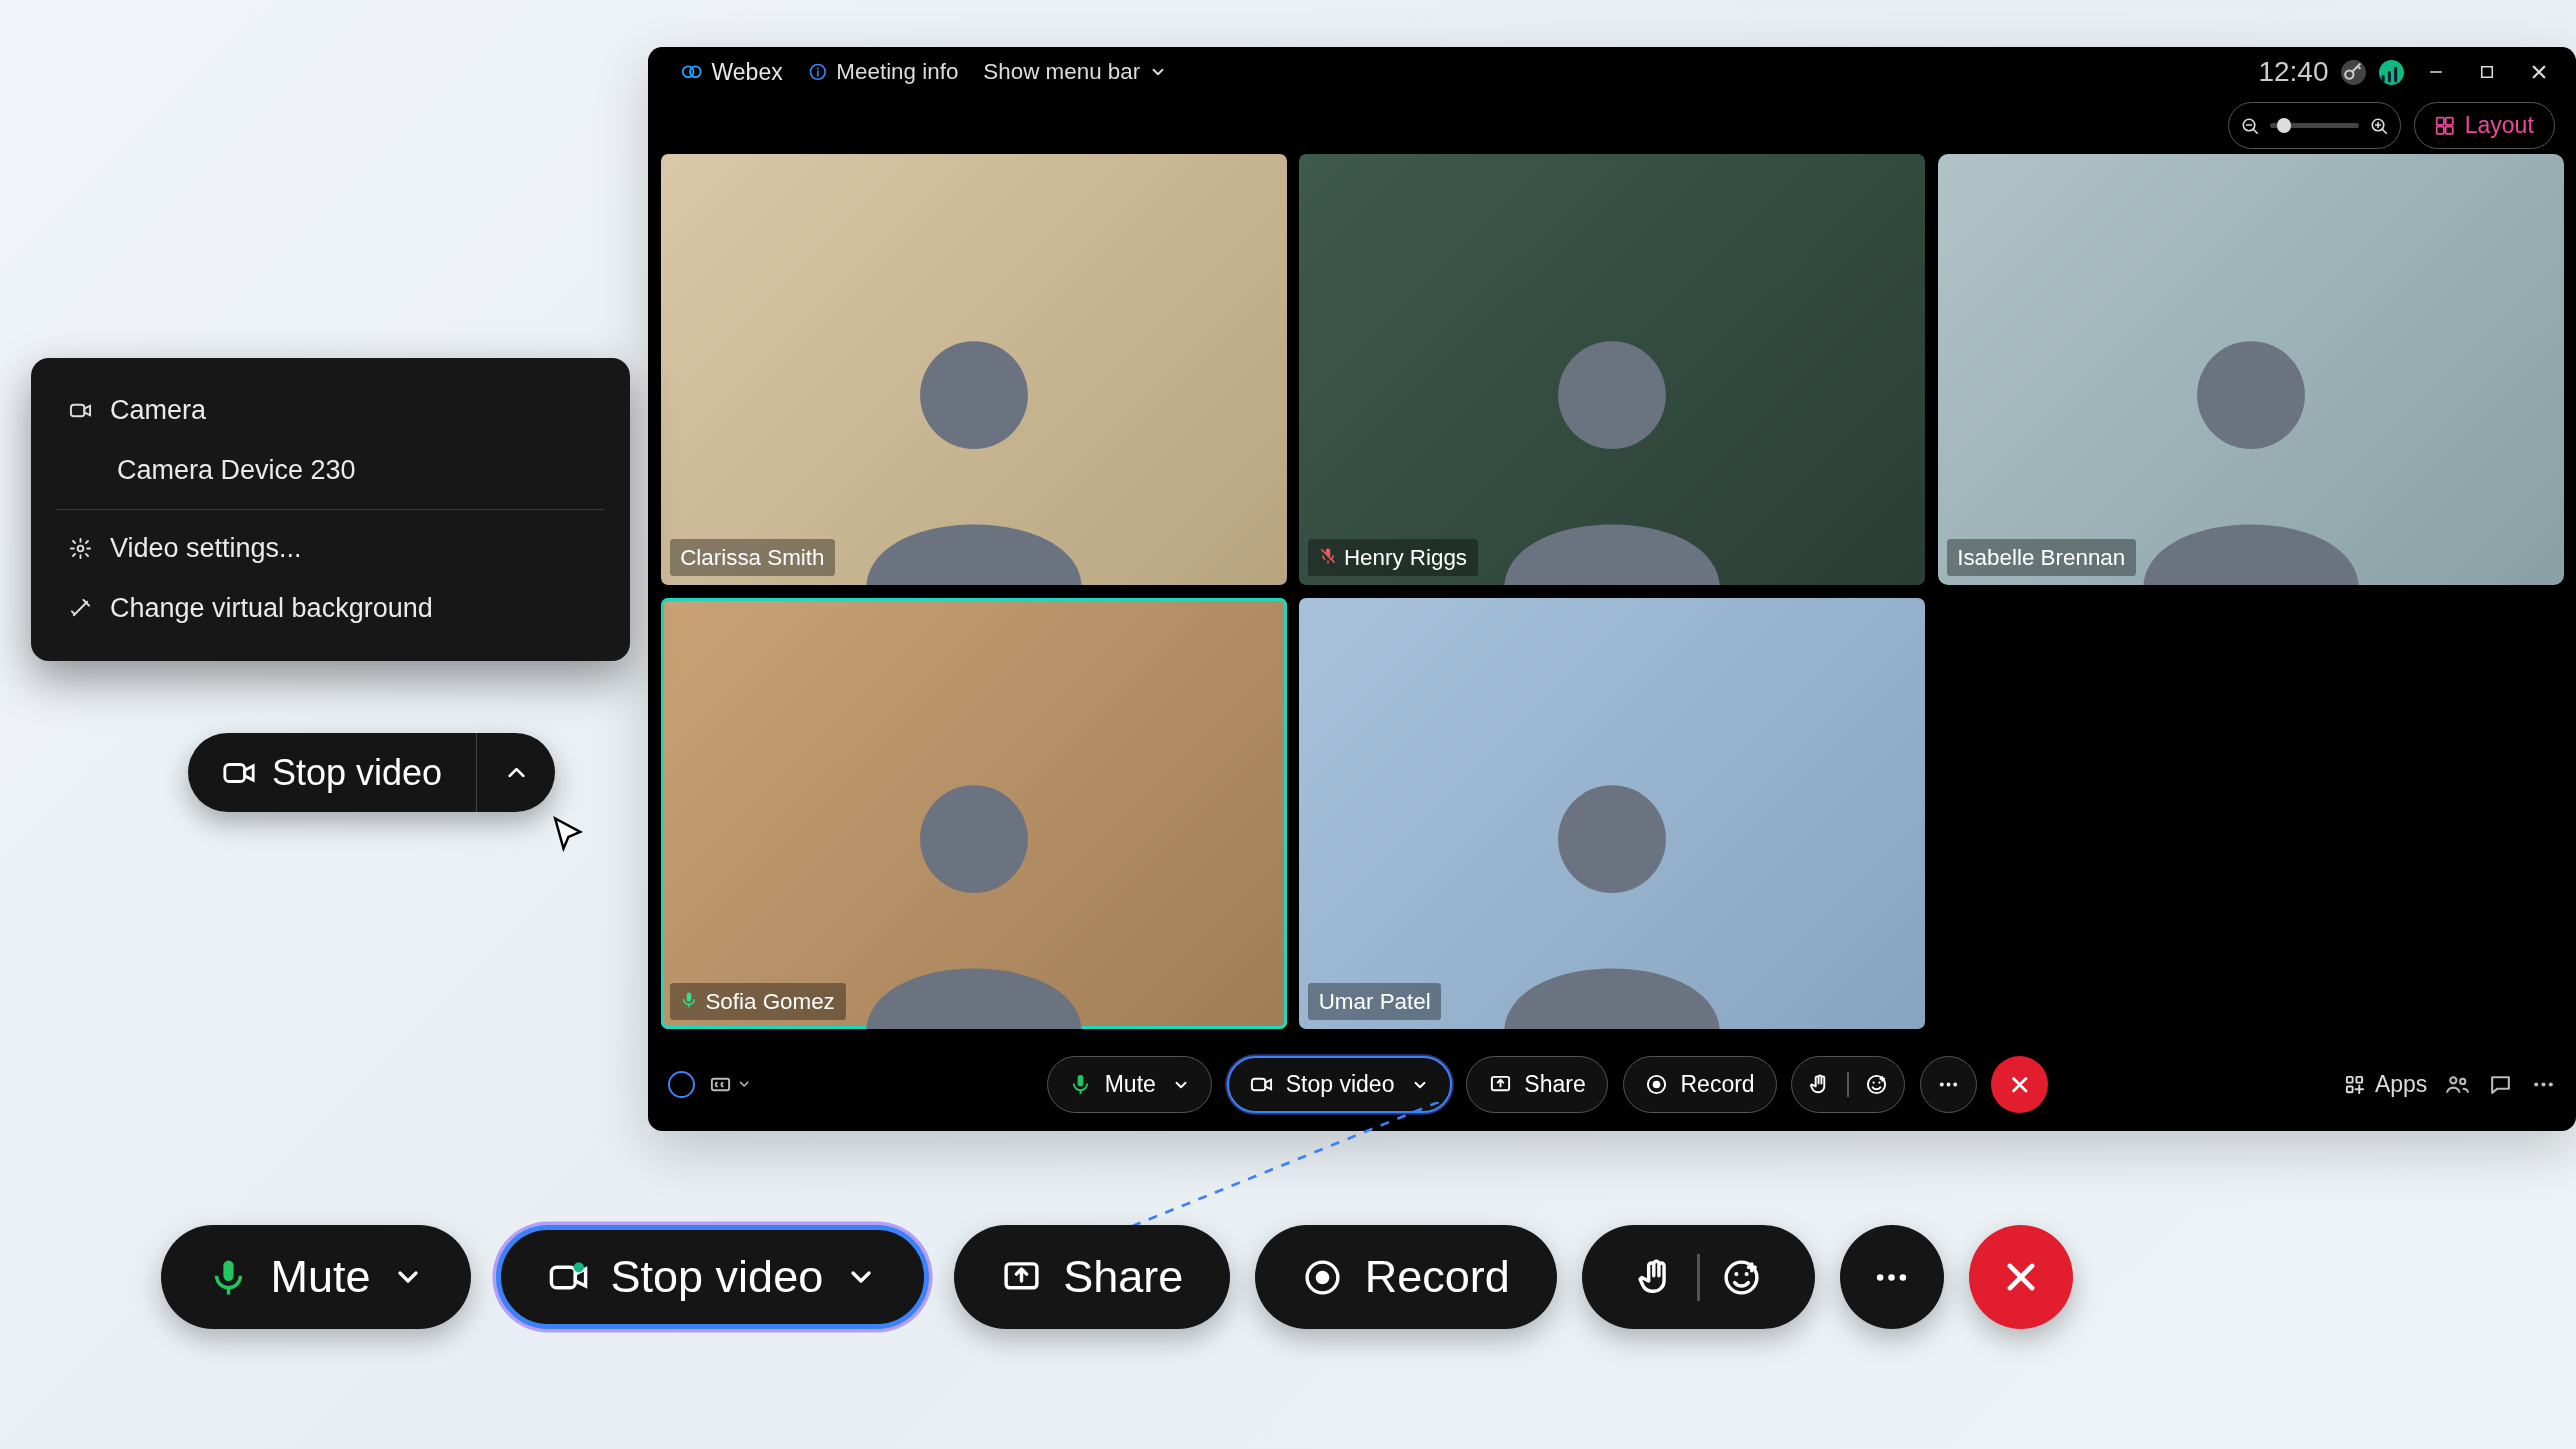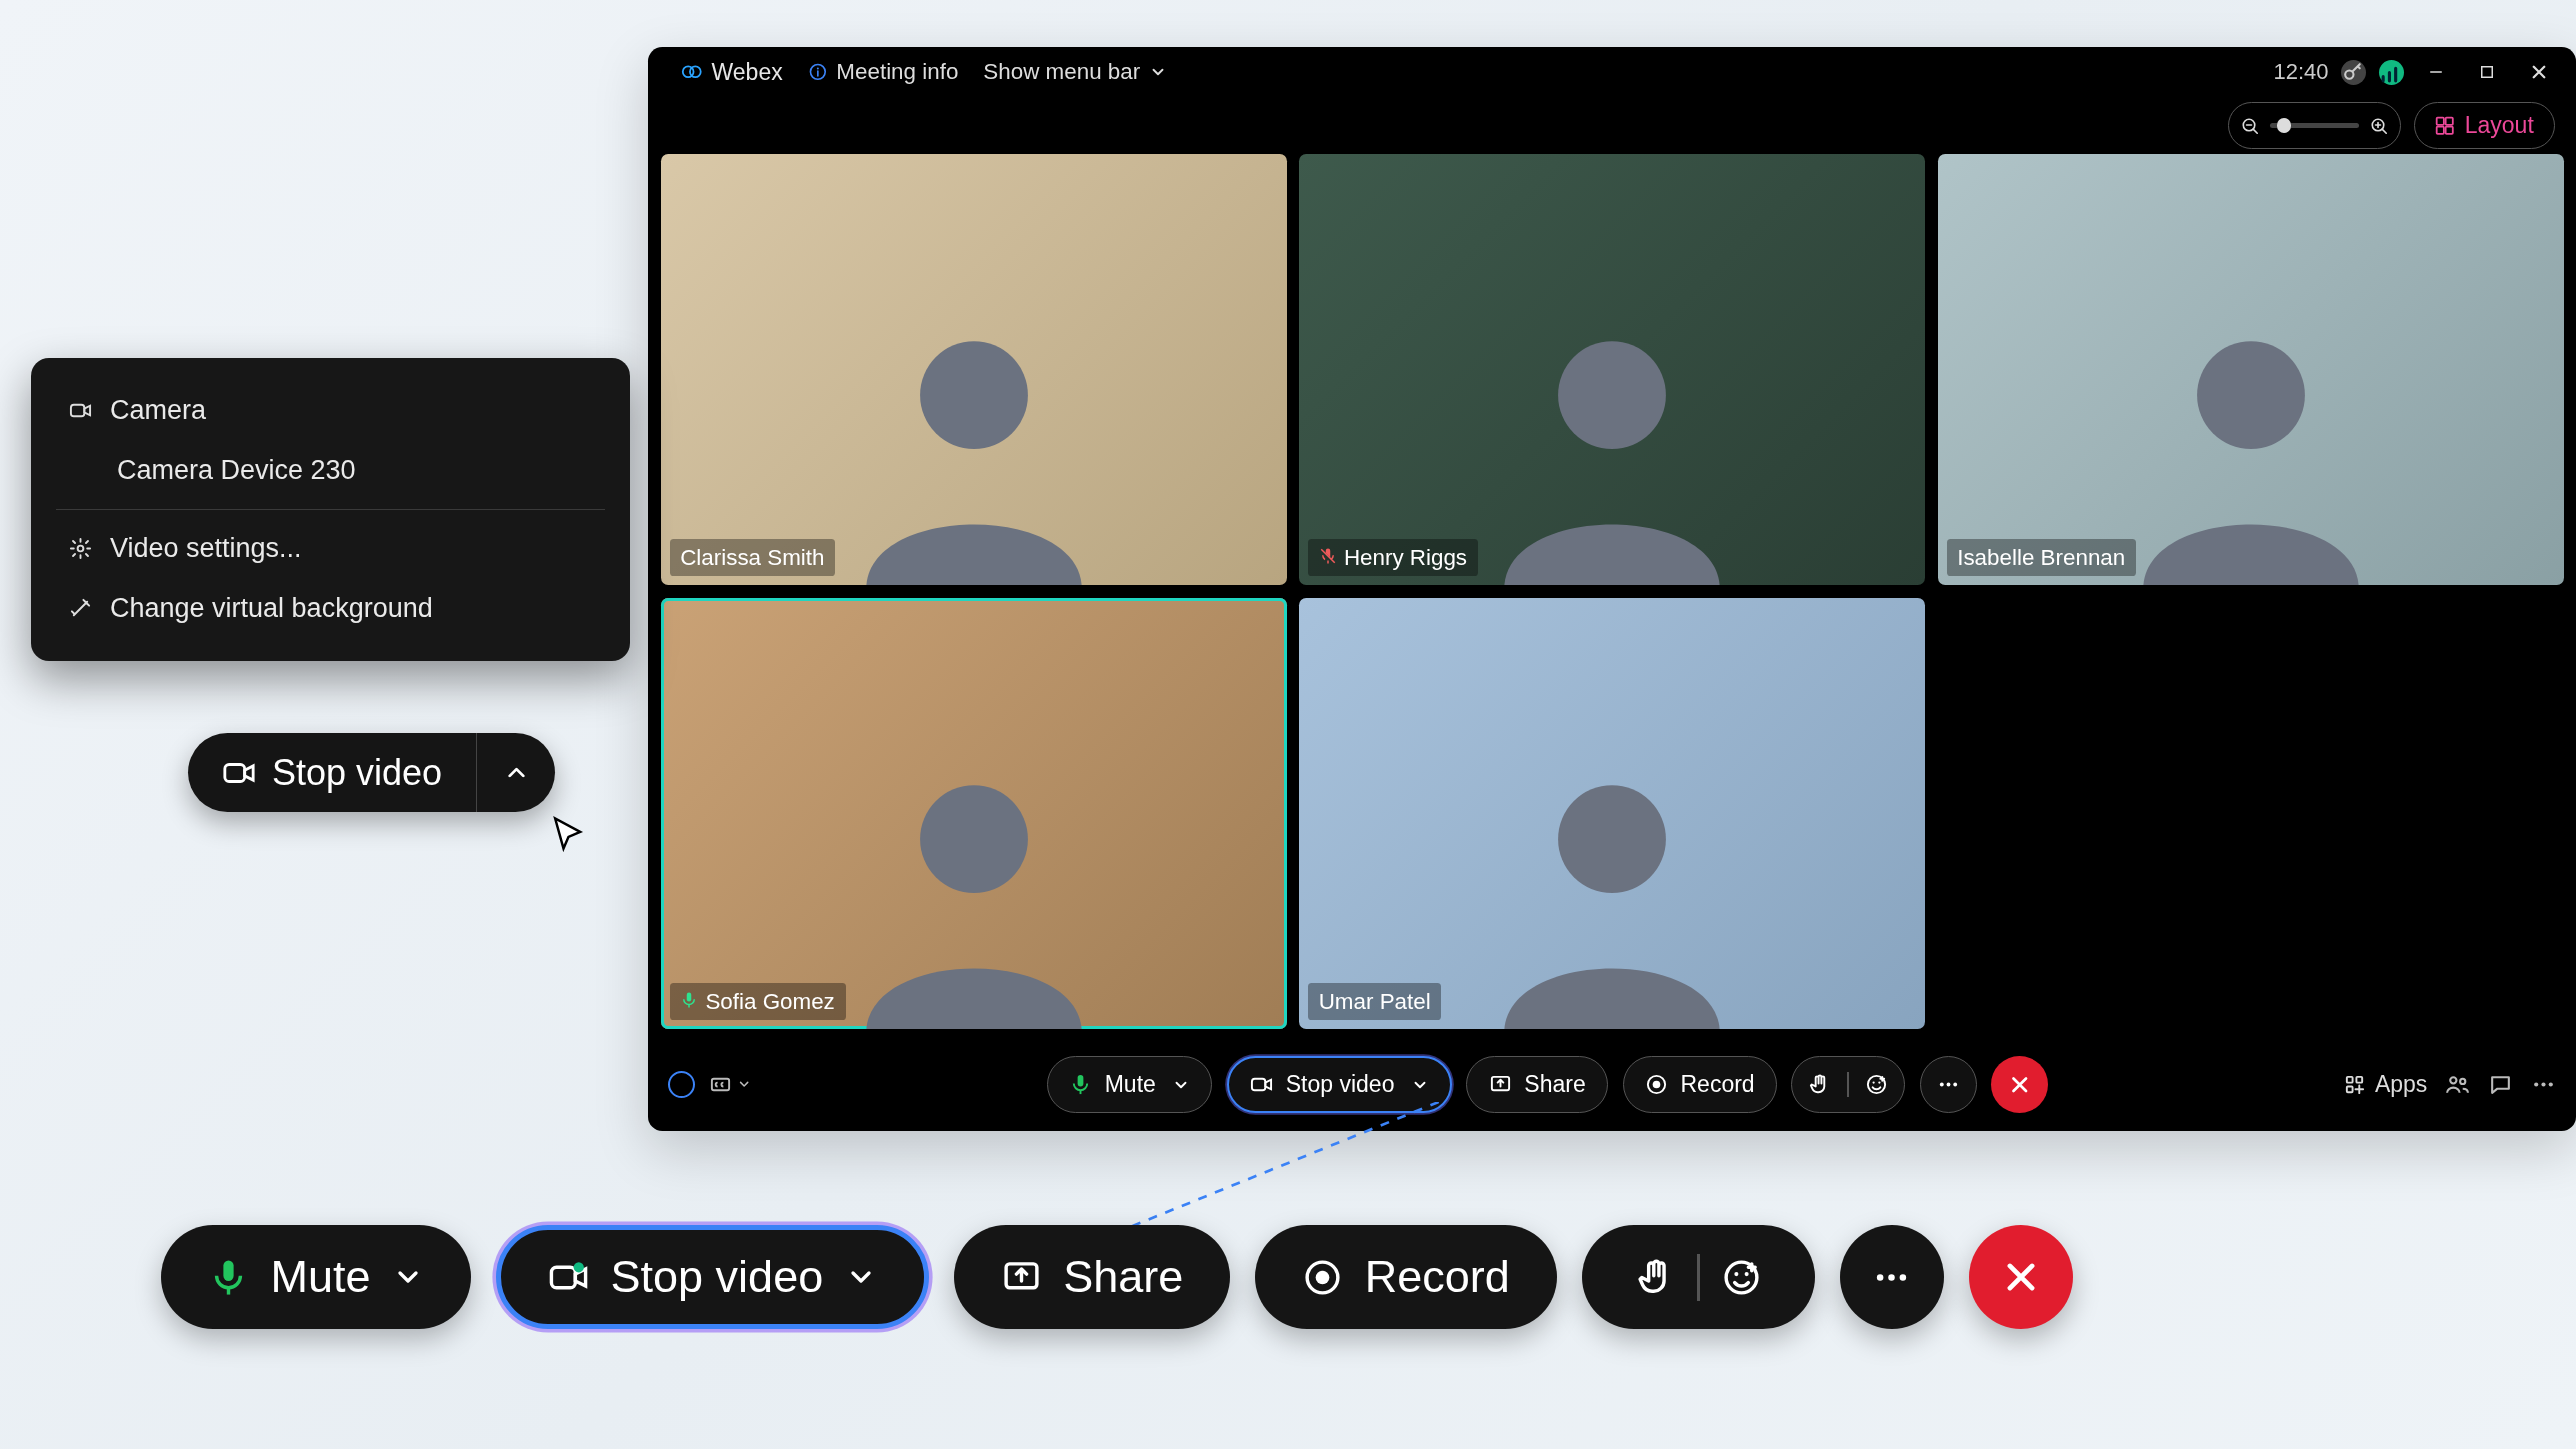--- a/index.html
+++ b/index.html
@@ -204,21 +204,21 @@
   .connector {
     position:absolute;
     left:1054px; top:1102px;
     width:385px; height:152px;
     pointer-events:none;
   }
 
   
   .bg1{background:linear-gradient(135deg,#d9c8a8,#b8a580);}
   .bg2{background:linear-gradient(135deg,#3e5a4c,#2a3e34);}
-  .bg3{background:linear-gradient(135deg,#b0c4c8,#8aa0a4);}
+  .bg3{background:linear-gradient(135deg,#b0c4c8,#8aa0a4);border-radius:10px;}
   .bg4{background:linear-gradient(135deg,#caa276,#a07d55);}
   .bg5{background:linear-gradient(135deg,#e8e4db,#c8beac);}
   .bg6{background:linear-gradient(135deg,#a8c2dc,#88a4bf);}
 
   .person-sil {
     position:absolute; left:50%; top:46%; transform:translate(-50%,-20%);
     width:56%; height:75%;
   }
 </style>
 </head>
@@ -367,21 +367,21 @@
         <span>Meeting info</span>
       </div>
       <div class="tb-item small">
         <span>Show menu bar</span>
         <svg viewBox="0 0 24 24" width="18" height="18">
             <use href="#i-chev-down"></use>
           </svg>
       </div>
     </div>
     <div class="tb-right">
-      <span style="font-size:22px;color:#ccc">12:40</span>
+      <span style="font-size:28px;color:#ccc">12:40</span>
       <span class="smallicon" style="width:25px;height:25px;border-radius:50%;background:#444;color:#ccc">
           <svg viewBox="0 0 24 24" width="14.3" height="14.3">
             <use href="#i-key"></use>
           </svg>
         </span>
       <span class="smallicon" style="width:25px;height:25px;border-radius:50%;background:#10b981;color:#023">
           <svg viewBox="0 0 24 24" width="14.3" height="14.3">
             <use href="#i-signal"></use>
           </svg>
         </span>

